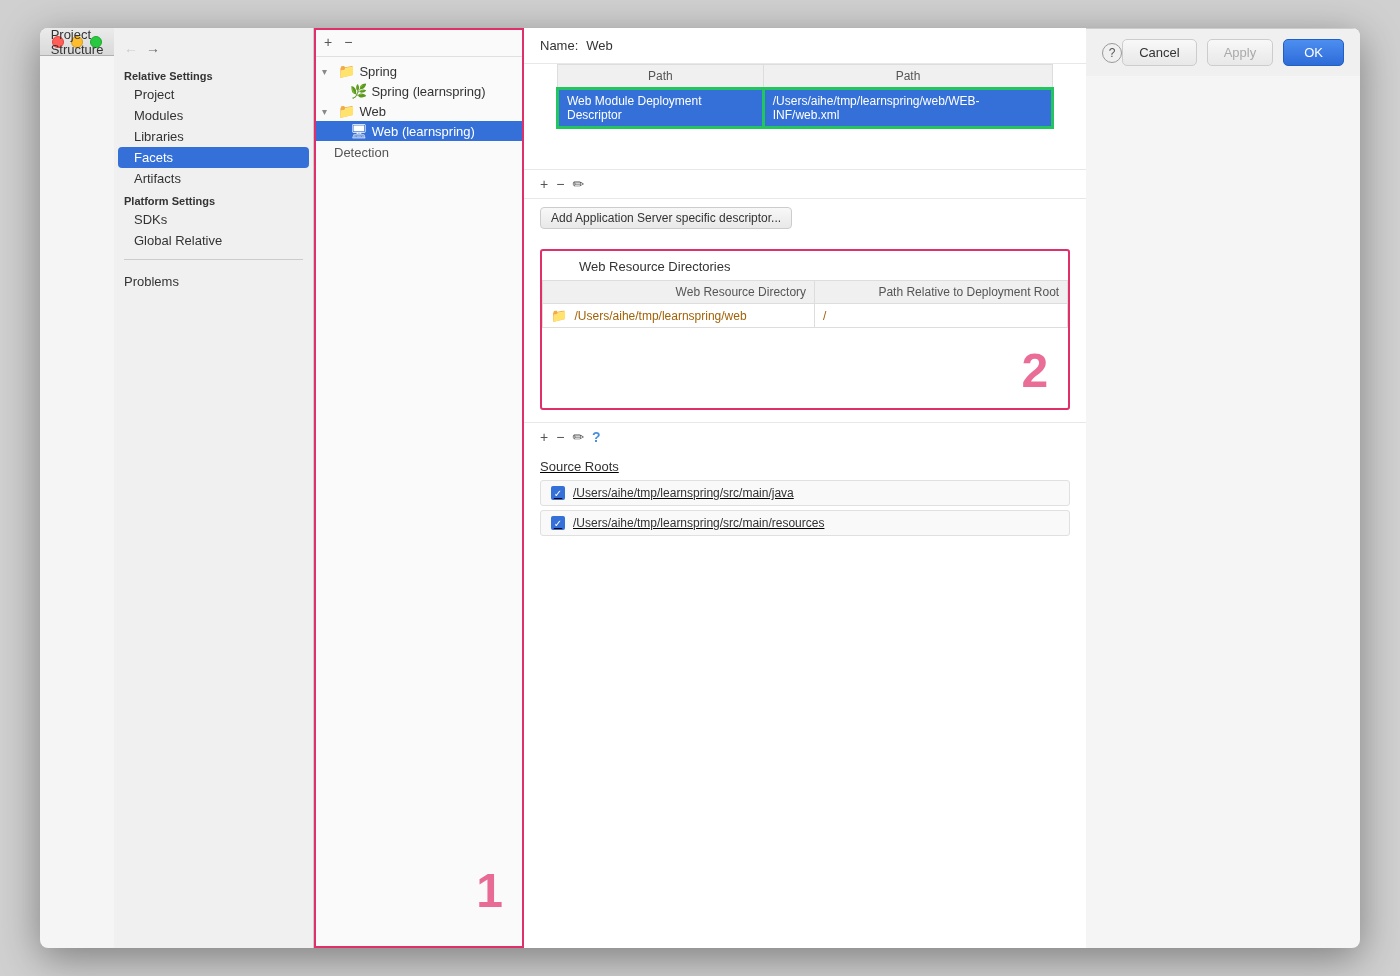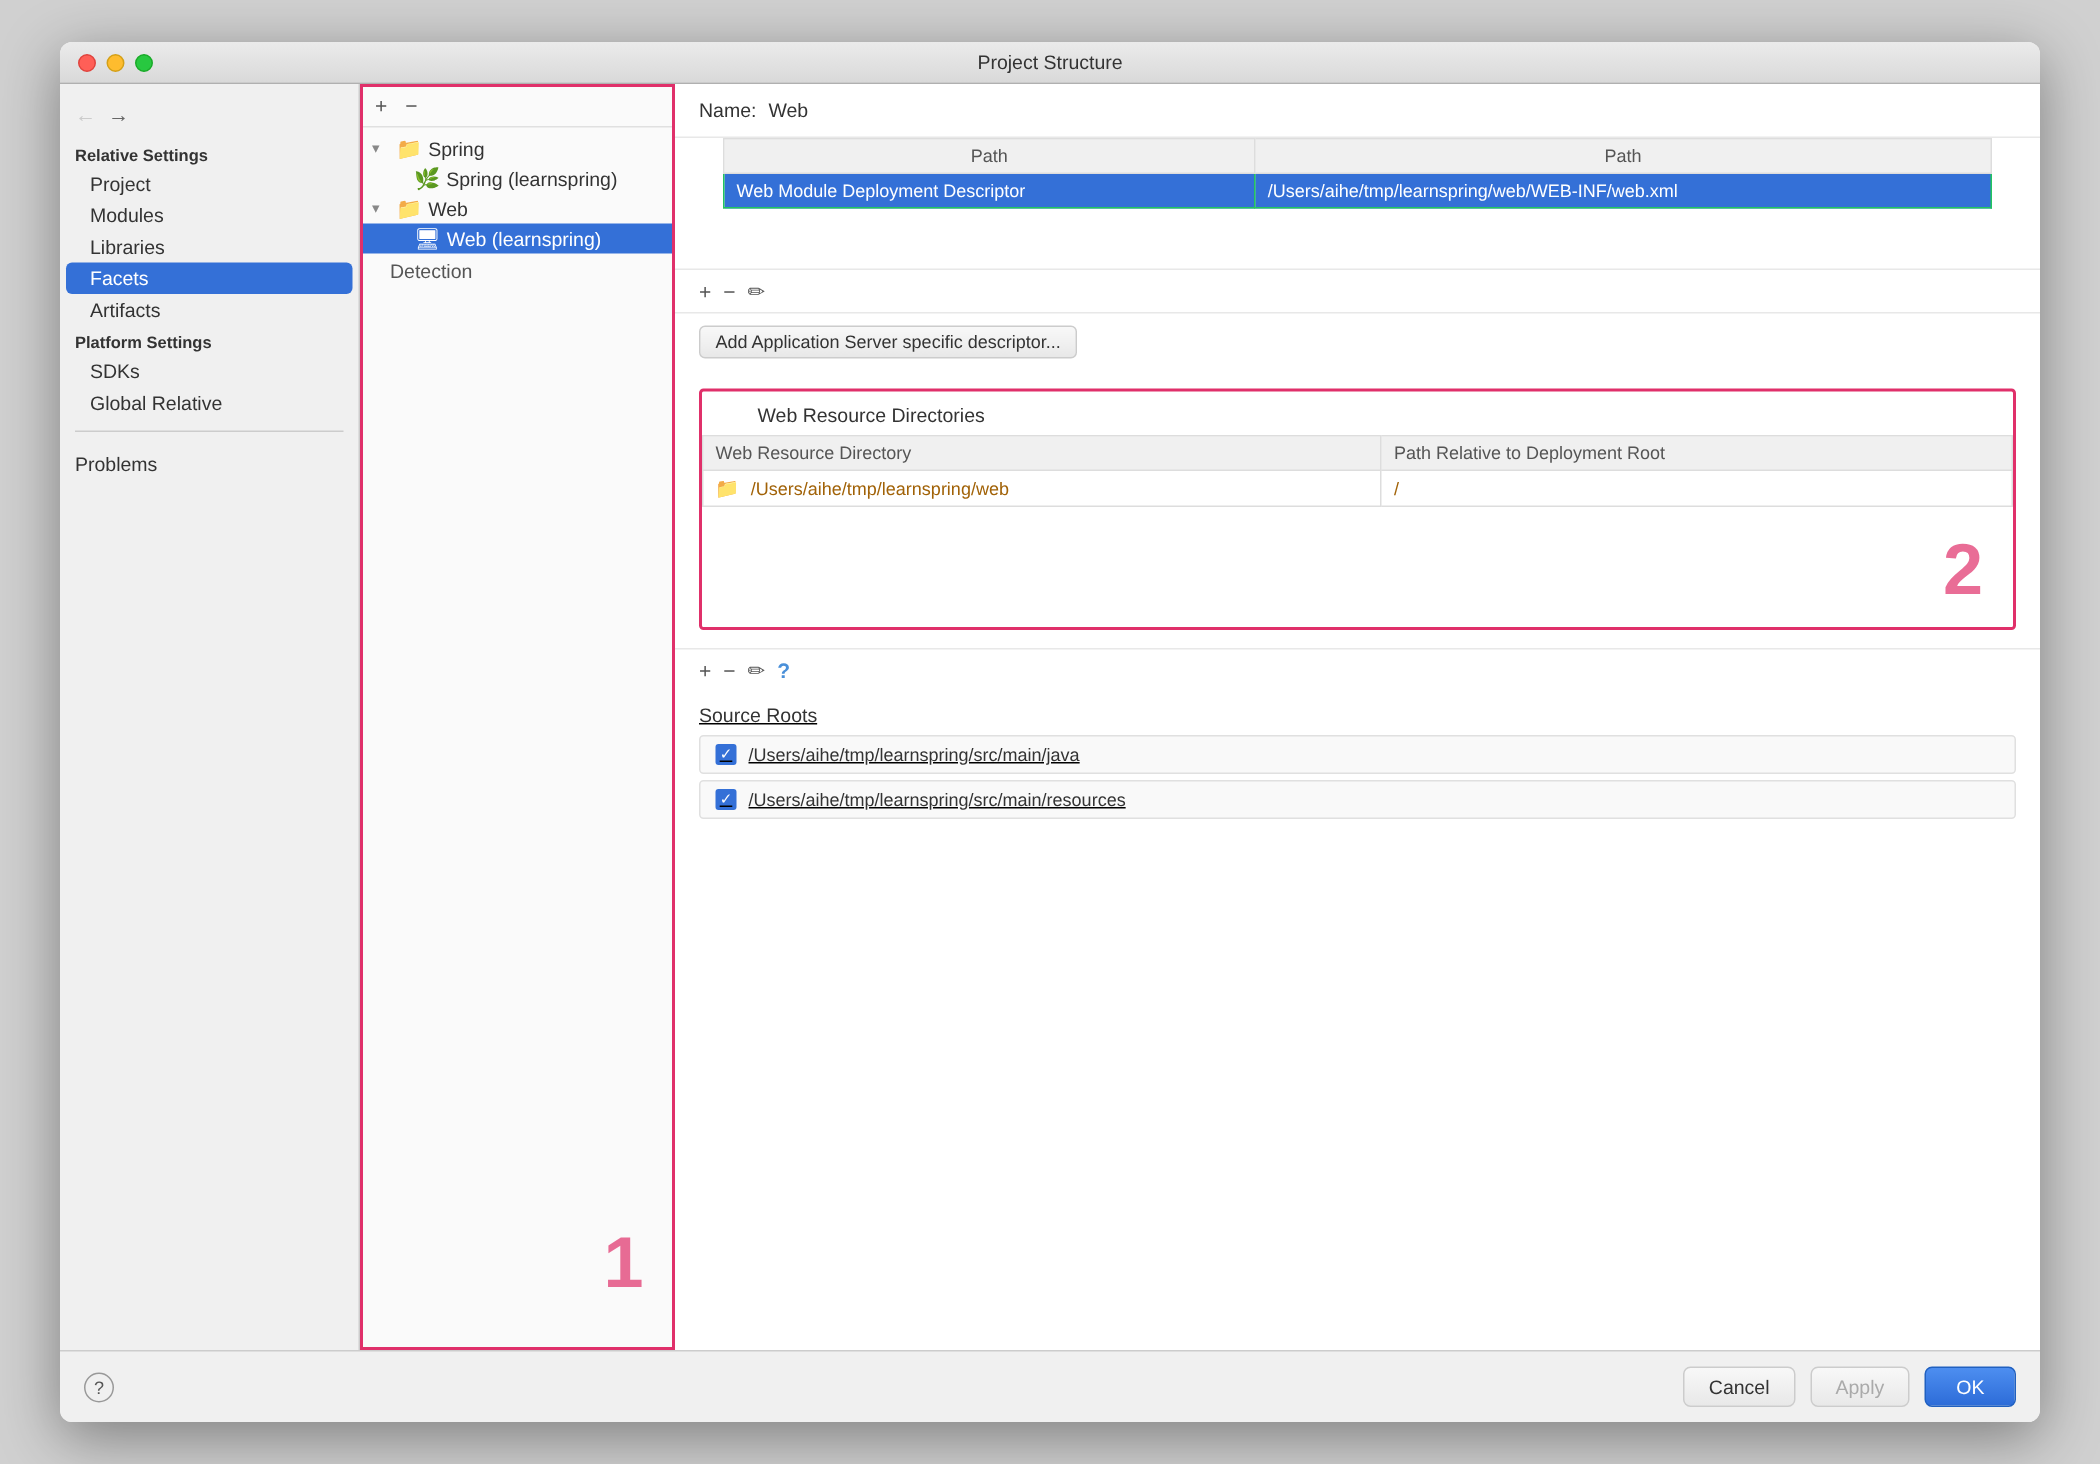--- a/index.html
+++ b/index.html
@@ -12,21 +12,21 @@
       justify-content: center;
       min-height: 100vh;
     }
     .window {
       width: 1320px;
       min-height: 920px;
       background: #f5f5f5;
       border-radius: 8px;
       box-shadow: 0 10px 40px rgba(0,0,0,0.4);
       display: flex;
-      flex-direction: column;
+      flex-direction: row;
       overflow: hidden;
     }
     
     .titlebar {
       height: 28px;
       background: linear-gradient(to bottom, #ebebeb, #d9d9d9);
       display: flex;
       align-items: center;
       padding: 0 12px;
       border-bottom: 1px solid #b0b0b0;
@@ -224,21 +224,21 @@
       font-size: 12px;
       font-weight: 500;
       color: #555;
       padding: 4px 8px;
       border: 1px solid #ddd;
     }
     .data-table td {
       font-size: 12px;
       color: #333;
       padding: 4px 8px;
-      border: 1px solid #22c55e;
+      border: 3px solid #22c55e;
     }
     .data-table tr.selected-row td {
       background: #3470d7;
       color: white;
     }
     .detail-toolbar {
       display: flex;
       align-items: center;
       gap: 8px;
       padding: 6px 16px;
@@ -277,21 +277,21 @@
       margin-left: 27px;
     }
     .web-resource-table {
       width: 100%;
       border-collapse: collapse;
     }
     .web-resource-table thead tr {
       background: #f0f0f0;
     }
     .web-resource-table th {
-      text-align: left;
+      text-align: right;
       font-size: 12px;
       font-weight: 500;
       color: #555;
       padding: 4px 8px;
       border: 1px solid #ddd;
     }
     .web-resource-table td {
       font-size: 12px;
       color: #a16207;
       padding: 4px 8px;

